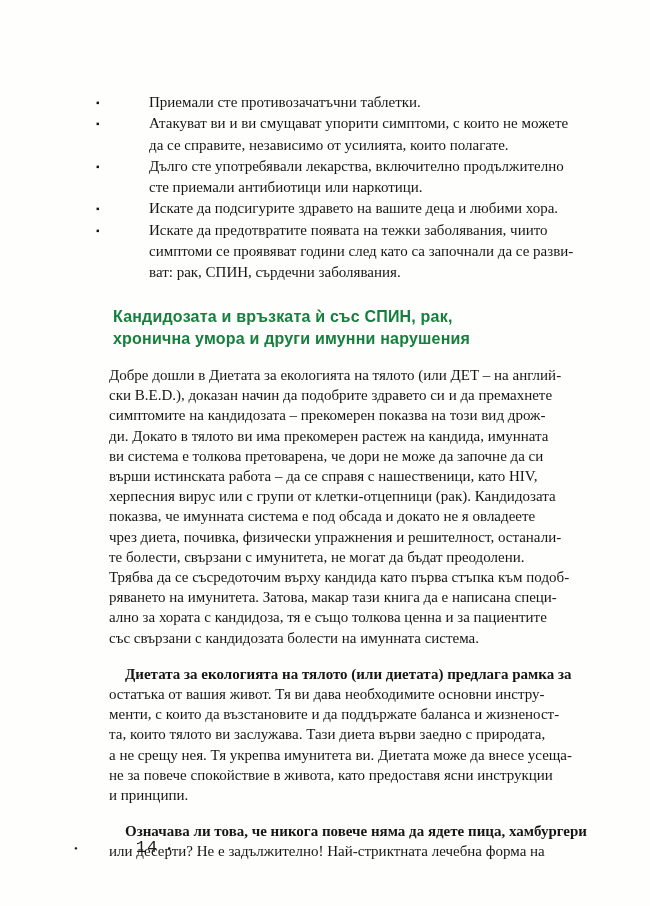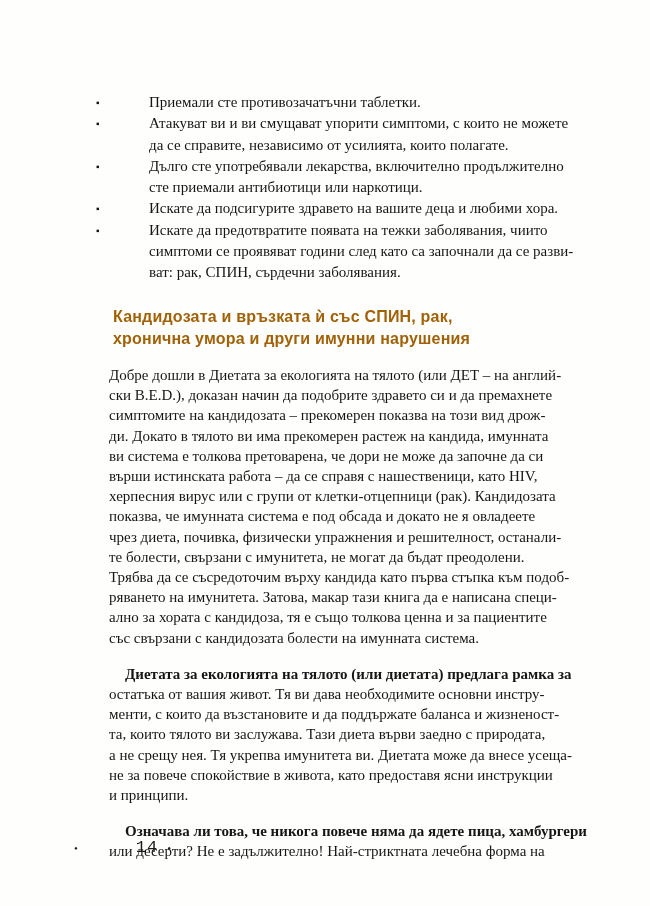--- a/index.html
+++ b/index.html
@@ -33,21 +33,21 @@
   .tline { white-space: nowrap; }
   
   .section-heading {
     position: absolute;
     top: 293px; left: 113px; width: 470px;
     font-family: "Liberation Sans", "DejaVu Sans", sans-serif;
     font-weight: bold;
     font-size: 16px;
     line-height: 22px;
     letter-spacing: 0.2px;
-    color: #a16207;
+    color: #15803d;
   }
   
   .body-text {
     position: absolute;
     top: 349px; left: 93px; width: 520px;
     font-size: 15px;
     line-height: 20.2px;
   }
   .paragraph { margin: 16px; }
   .paragraph.indent-first .tline:first-child { padding-left: 16px; font-weight: bold; }

